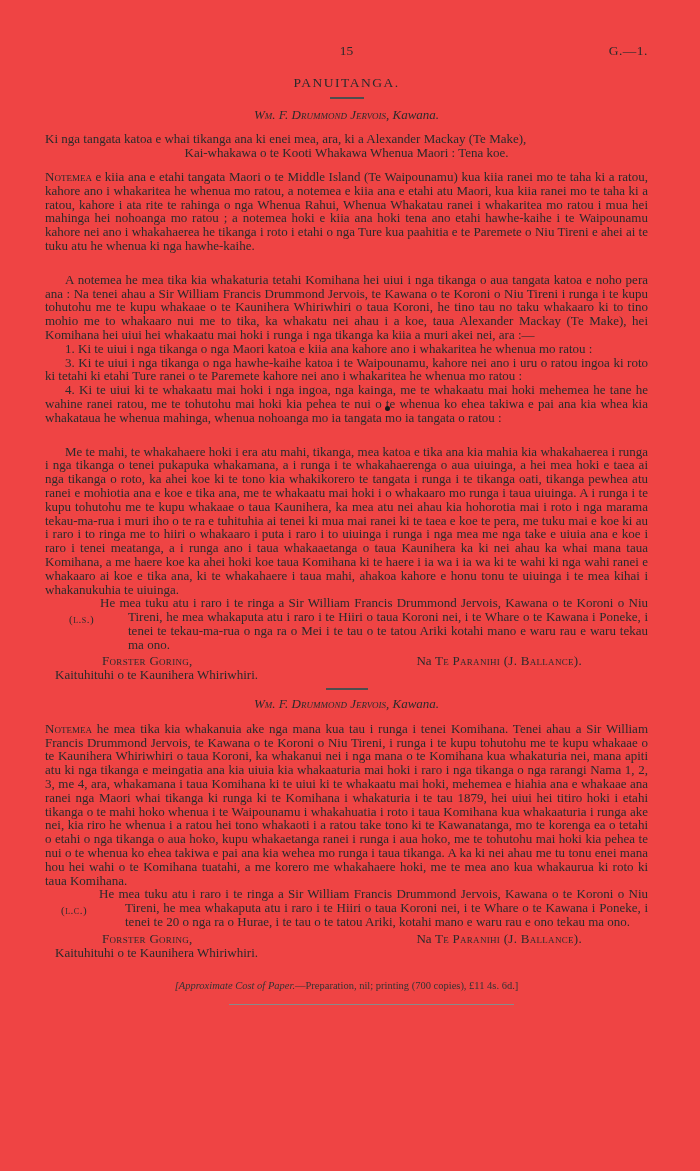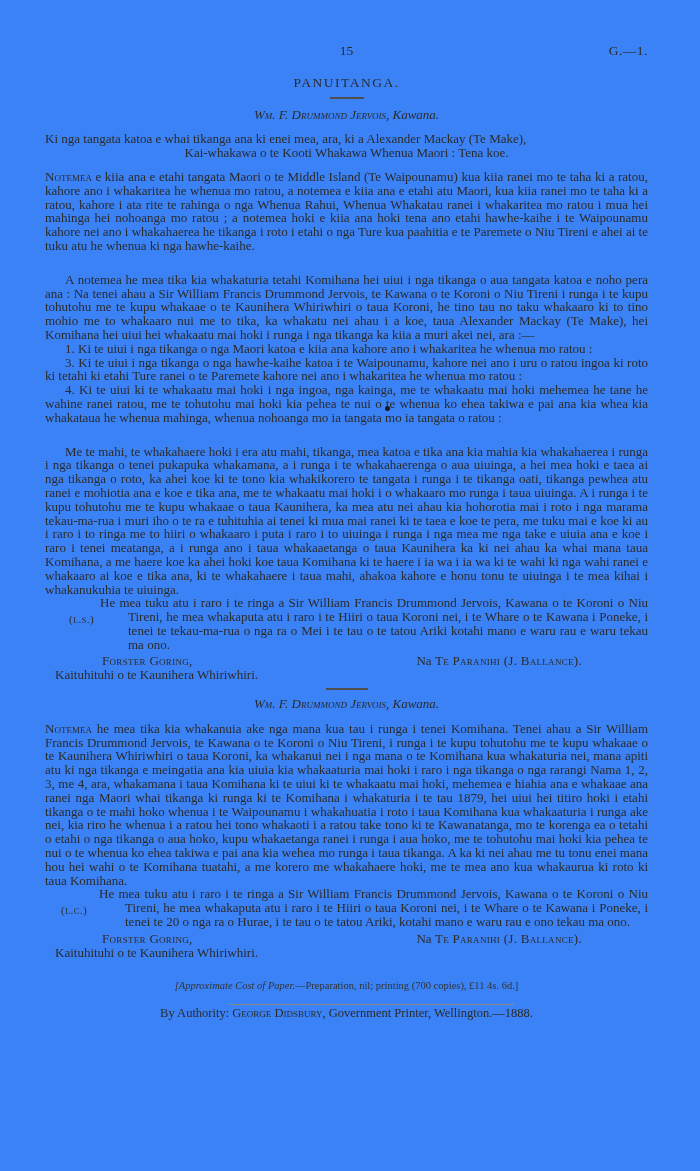--- a/index.html
+++ b/index.html
@@ -1,20 +1,20 @@
 <!DOCTYPE html>
 <html><head>
 <meta charset="utf-8">
 <style>
   html,body{margin:0;padding:0;background:#e8e8e6;}
   .page{
     position:relative;
     width:700px;height:1171px;
     margin:0 auto;
-    background:#3b82f6;
+    background:#ef4444;
     box-sizing:border-box;
     padding:44px 52px 0 45px;
     font-family:"Liberation Serif","DejaVu Serif",serif;
     font-size:13px;line-height:13.8px;
     color:#2b2b2b;
     overflow:hidden;
   }
   .hdr{display:flex;align-items:baseline;margin-bottom:18px;}
   .hdr .pgnum{flex:1;text-align:center;padding-left:110px;font-size:13.5px;}
   .hdr .folio{width:110px;text-align:right;font-size:13.5px;letter-spacing:.5px;}
@@ -112,16 +112,15 @@
 
   <div class="sig-row">
     <span class="sig-name">Forster Goring,</span>
     <span><span>Na </span><span class="sig-name">Te Paranihi (J. Ballance).</span></span>
   </div>
   <p class="sig-title">Kaituhituhi o te Kaunihera Whiriwhiri.</p>
 
   <p class="footer-cost"><i>[Approximate Cost of Paper.</i><span>—Preparation, nil; printing (700 copies), £11 4s. 6d.]</span></p>
 
   <div class="imprint-rule"></div>
-  <p class="imprint"><span>By Authority: </span><span class="sc">George Didsbury</span><span>, Government Printer, Wellington.—1888.</span></p>
 
   <div class="ink-blot"></div>
 </div>
 
 </body></html>

